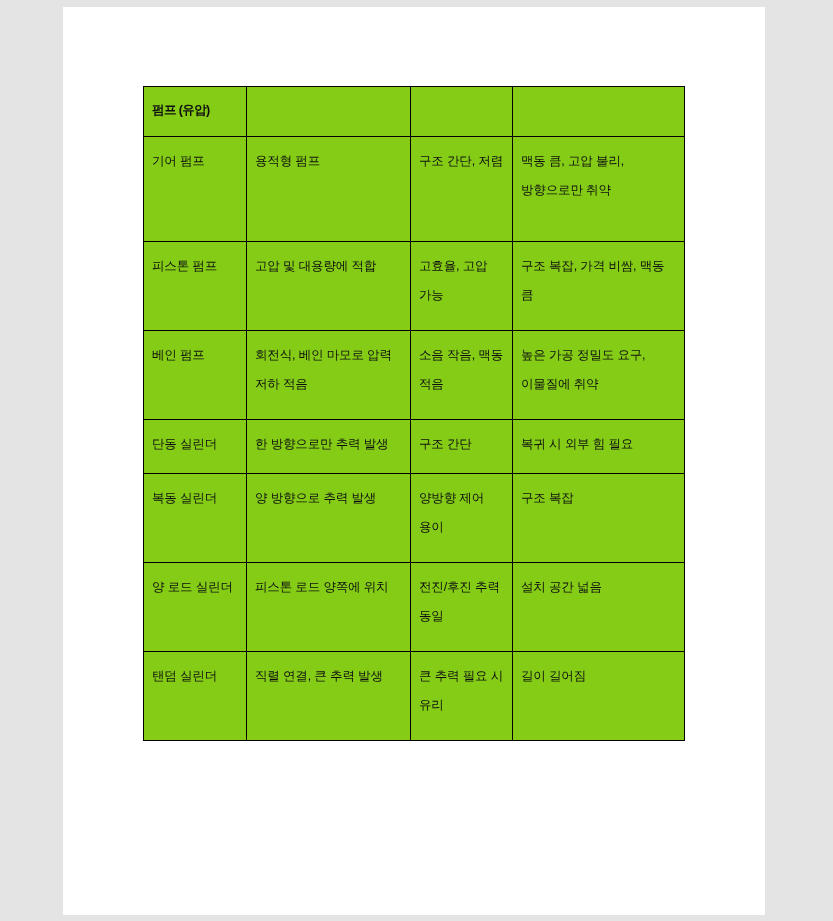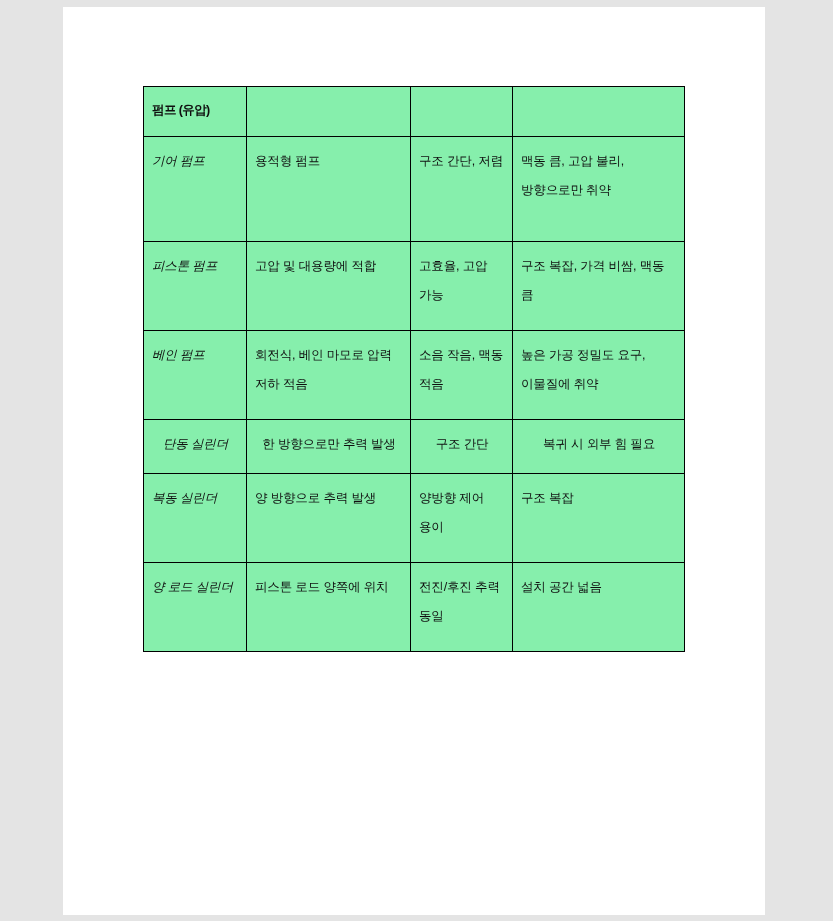--- a/index.html
+++ b/index.html
@@ -29,21 +29,21 @@
     position: absolute;
     left: 80px;
     top: 79px;
     width: 541px;
   }
 
   table.comparison-table {
     border-collapse: collapse;
     width: 541px;
     table-layout: fixed;
-    background: #86efac;
+    background: #84cc16;
   }
 
   table.comparison-table td {
     border: 1.6px solid #000000;
     vertical-align: top;
     padding: 10px 7px 10px 8px;
     font-size: 12.5px;
     line-height: 2.35;
     color: #0f0f0f;
     word-break: keep-all;
@@ -64,23 +64,23 @@
   tr.section-row td.section-title {
     padding-top: 9px;
   }
 
   td.empty-cell { padding: 0; }
 
   
   tr.h-section { height: 50px; }
   tr.h-tall    { height: 105px; }
   tr.h-mid     { height: 89px; }
-  tr.h-short   { height: 54px; text-align: center; }
+  tr.h-short   { height: 54px; }
 
-  td.name-cell { letter-spacing: -0.3px; font-style: italic; }
+  td.name-cell { letter-spacing: -0.3px; }
 </style>
 </head>
 <body>
 
 <div id="document-page">
   <div id="comparison-table-wrap">
     <table class="comparison-table">
       <colgroup>
         <col class="c1">
           <col class="c2">
@@ -132,17 +132,23 @@
           <td>구조 복잡</td>
         </tr>
 
         <tr class="h-mid">
           <td class="name-cell">양 로드 실린더</td>
           <td>피스톤 로드 양쪽에 위치</td>
           <td>전진/후진 추력 동일</td>
           <td>설치 공간 넓음</td>
         </tr>
 
+        <tr class="h-mid">
+          <td class="name-cell">탠덤 실린더</td>
+          <td>직렬 연결, 큰 추력 발생</td>
+          <td>큰 추력 필요 시 유리</td>
+          <td>길이 길어짐</td>
+        </tr>
 
       </tbody>
     </table>
   </div>
 </div>
 
 </body></html>

